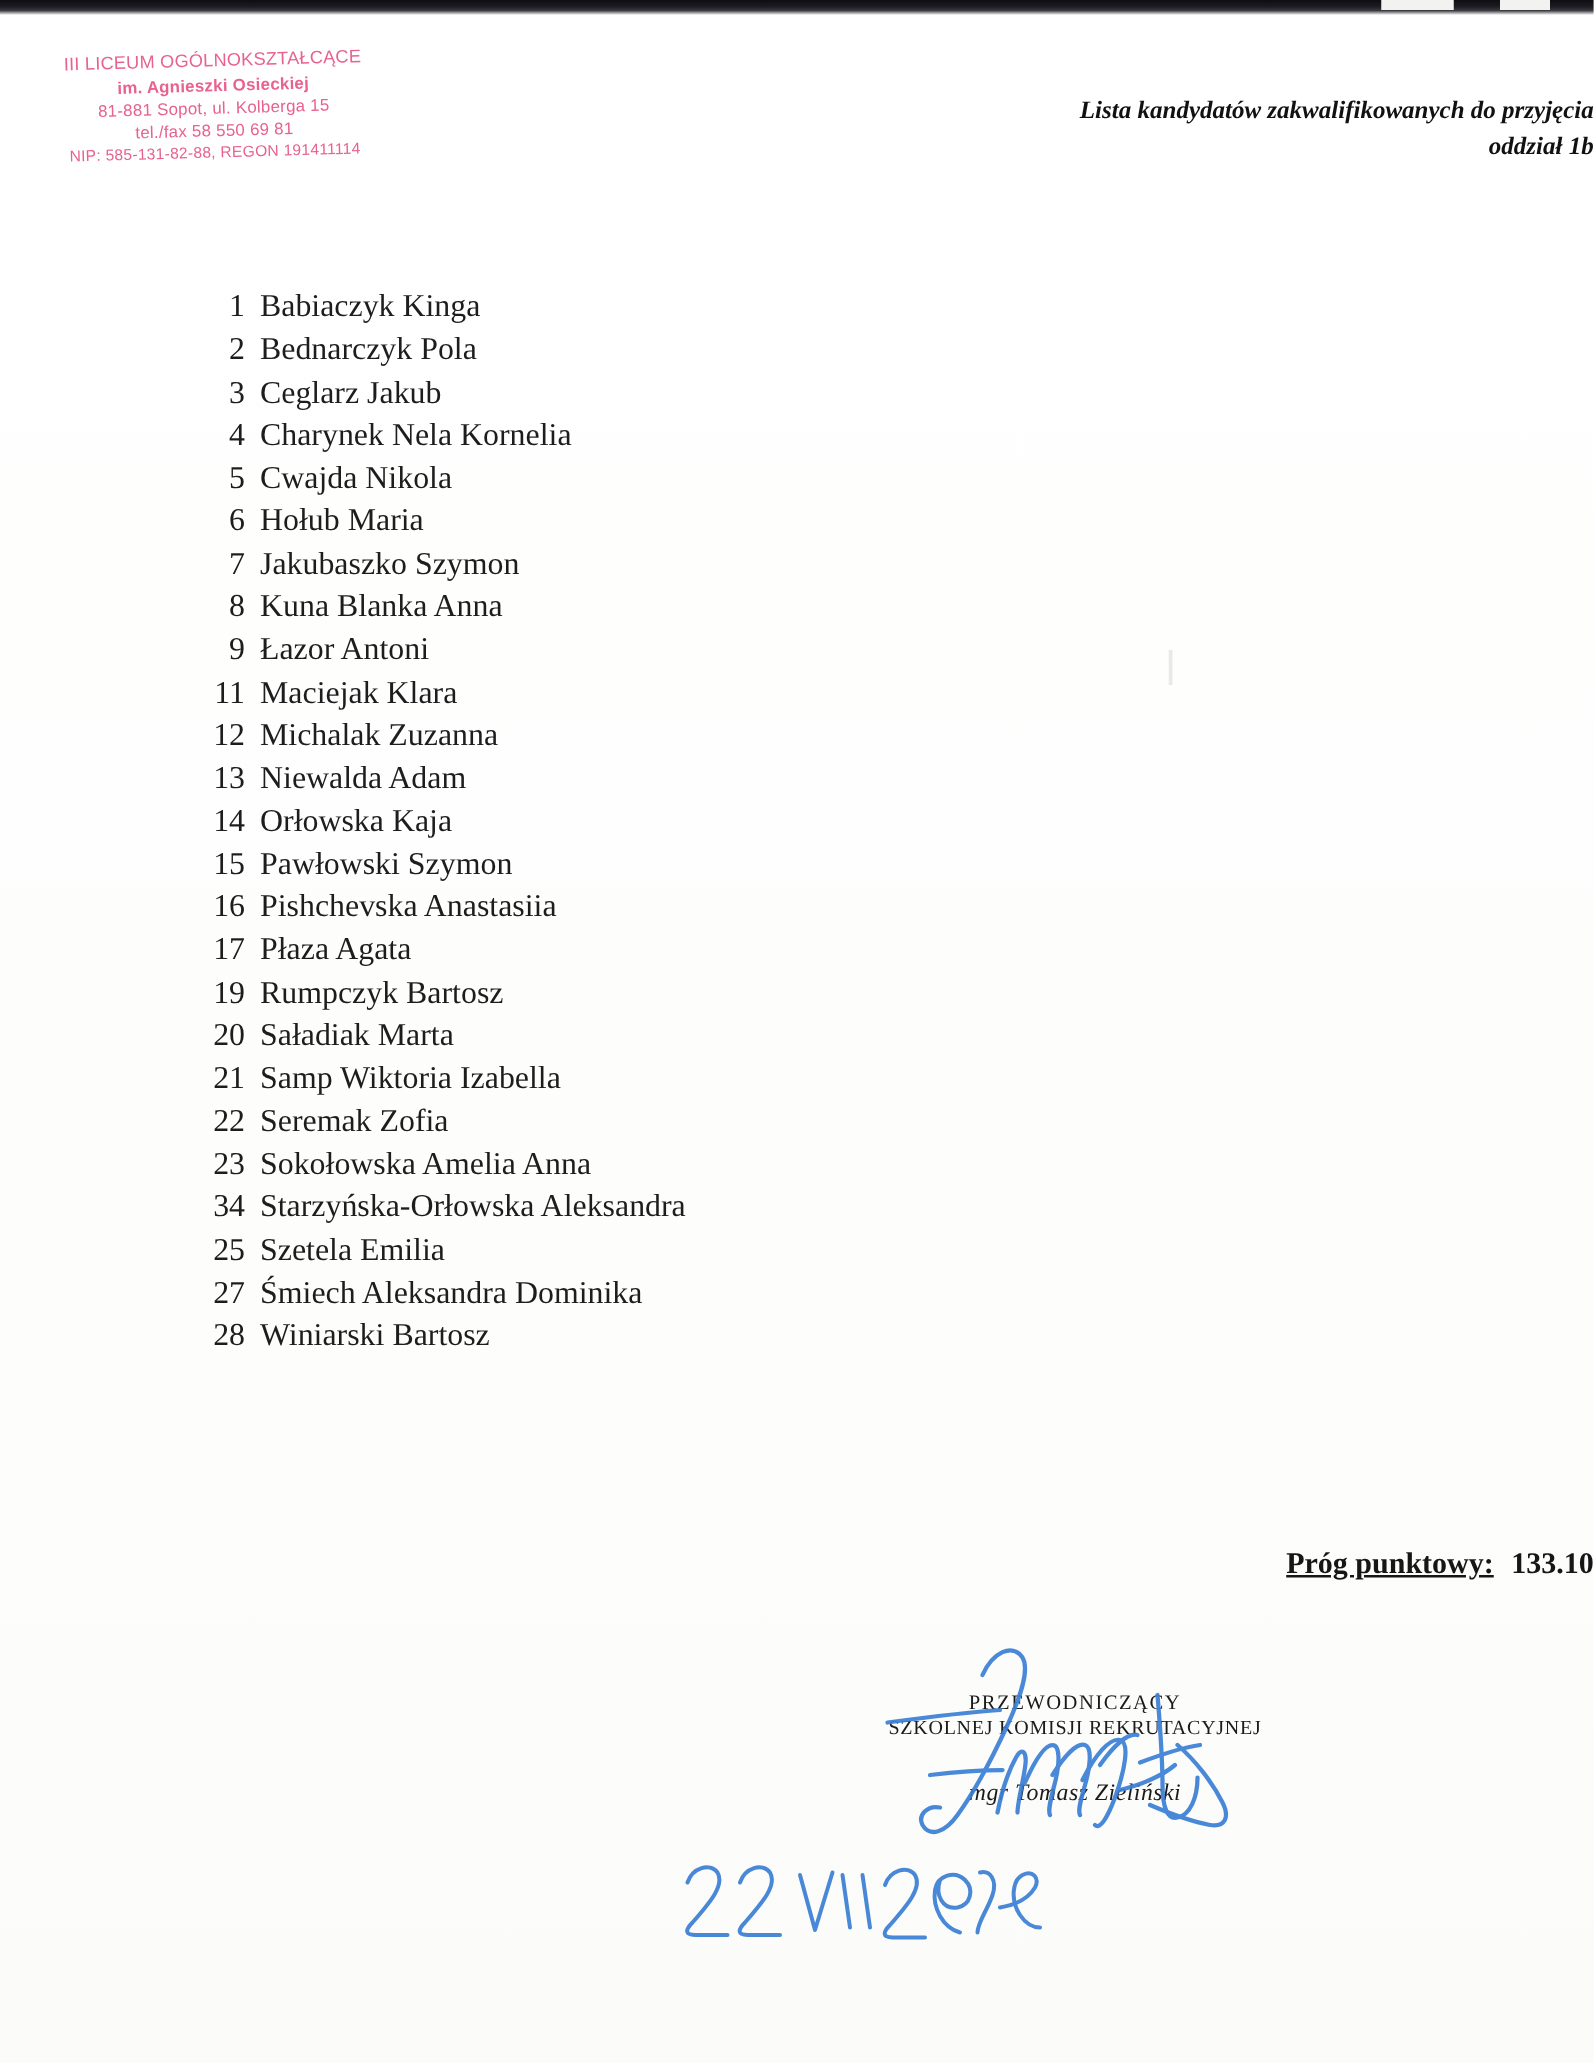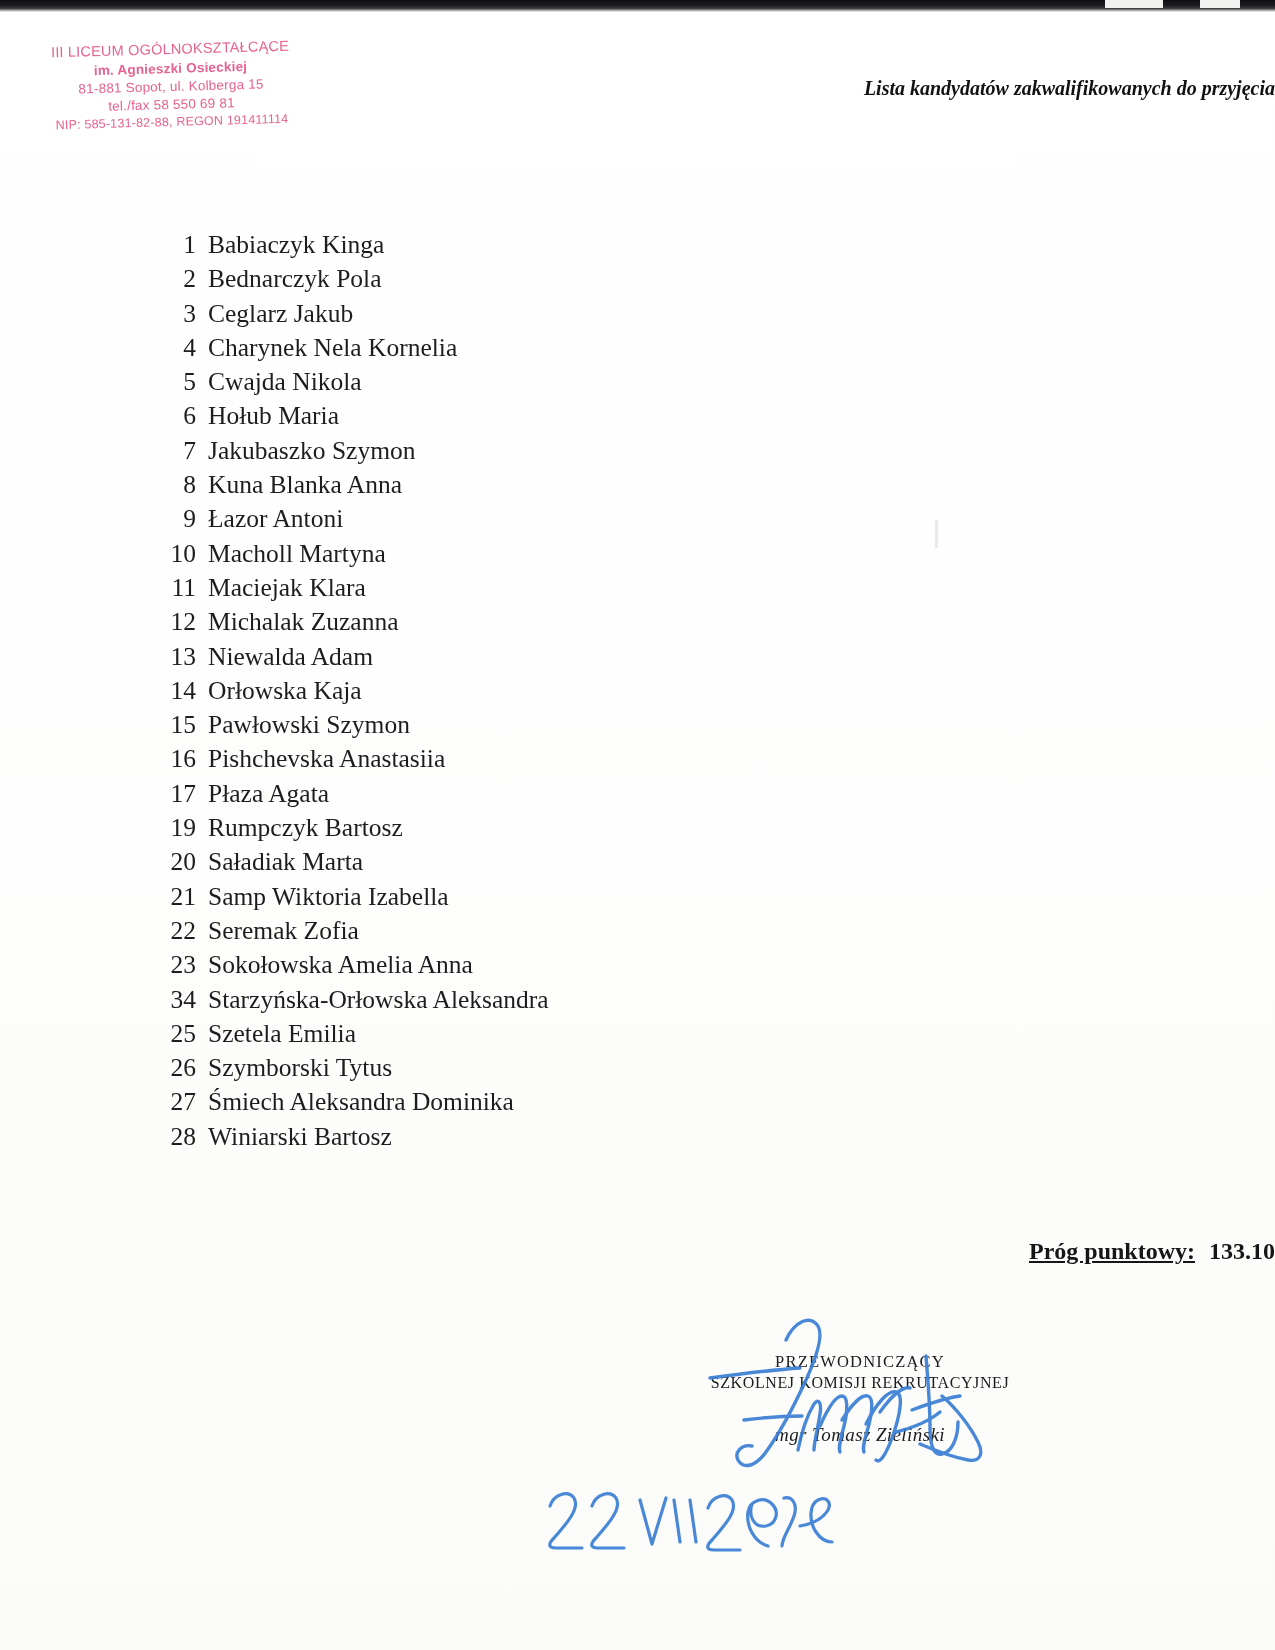--- a/index.html
+++ b/index.html
@@ -180,20 +180,21 @@
 <div class="letterhead">
   <div class="lh1">III LICEUM OGÓLNOKSZTAŁCĄCE</div>
   <div class="lh2">im. Agnieszki Osieckiej</div>
   <div class="lh3">81-881 Sopot, ul. Kolberga 15</div>
   <div class="lh4">tel./fax 58 550 69 81</div>
   <div class="lh5">NIP: 585-131-82-88, REGON 191411114</div>
 </div>
 
 <div class="title-block">
   <div class="title-line1">Lista kandydatów zakwalifikowanych do przyjęcia</div>
+  <div class="title-line2">oddział 1b</div>
 </div>
 
 <div class="speck"></div>
 
 <div class="list" id="candidate-list">
     <div class="row">
       <span class="num">1</span>
       <span class="name">Babiaczyk Kinga</span>
     </div>
     <div class="row">
@@ -222,24 +223,20 @@
     </div>
     <div class="row">
       <span class="num">8</span>
       <span class="name">Kuna Blanka Anna</span>
     </div>
     <div class="row">
       <span class="num">9</span>
       <span class="name">Łazor Antoni</span>
     </div>
     <div class="row">
-      <span class="num">10</span>
-      <span class="name">Macholl Martyna</span>
-    </div>
-    <div class="row">
       <span class="num">11</span>
       <span class="name">Maciejak Klara</span>
     </div>
     <div class="row">
       <span class="num">12</span>
       <span class="name">Michalak Zuzanna</span>
     </div>
     <div class="row">
       <span class="num">13</span>
       <span class="name">Niewalda Adam</span>
@@ -280,24 +277,20 @@
       <span class="num">23</span>
       <span class="name">Sokołowska Amelia Anna</span>
     </div>
     <div class="row">
       <span class="num">34</span>
       <span class="name">Starzyńska-Orłowska Aleksandra</span>
     </div>
     <div class="row">
       <span class="num">25</span>
       <span class="name">Szetela Emilia</span>
-    </div>
-    <div class="row">
-      <span class="num">26</span>
-      <span class="name">Szymborski Tytus</span>
     </div>
     <div class="row">
       <span class="num">27</span>
       <span class="name">Śmiech Aleksandra Dominika</span>
     </div>
     <div class="row">
       <span class="num">28</span>
       <span class="name">Winiarski Bartosz</span>
     </div>
   </div>

